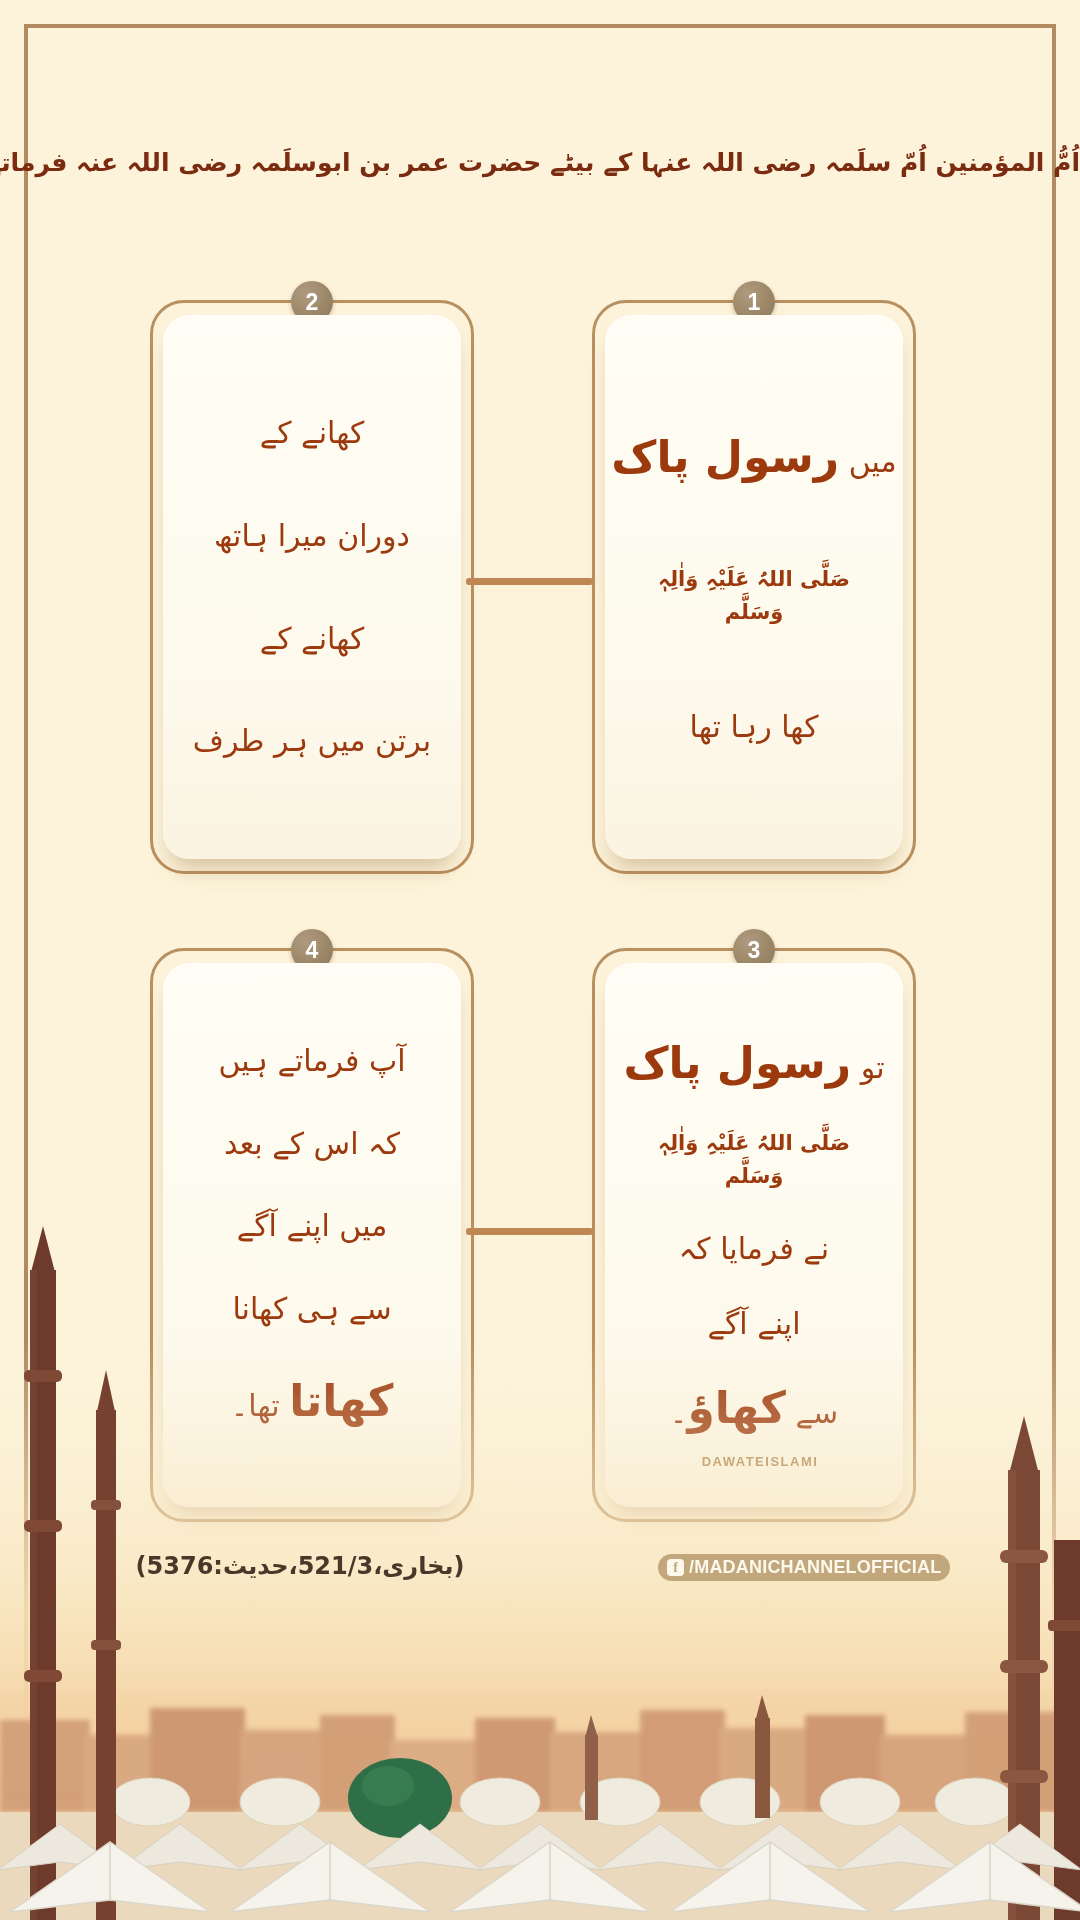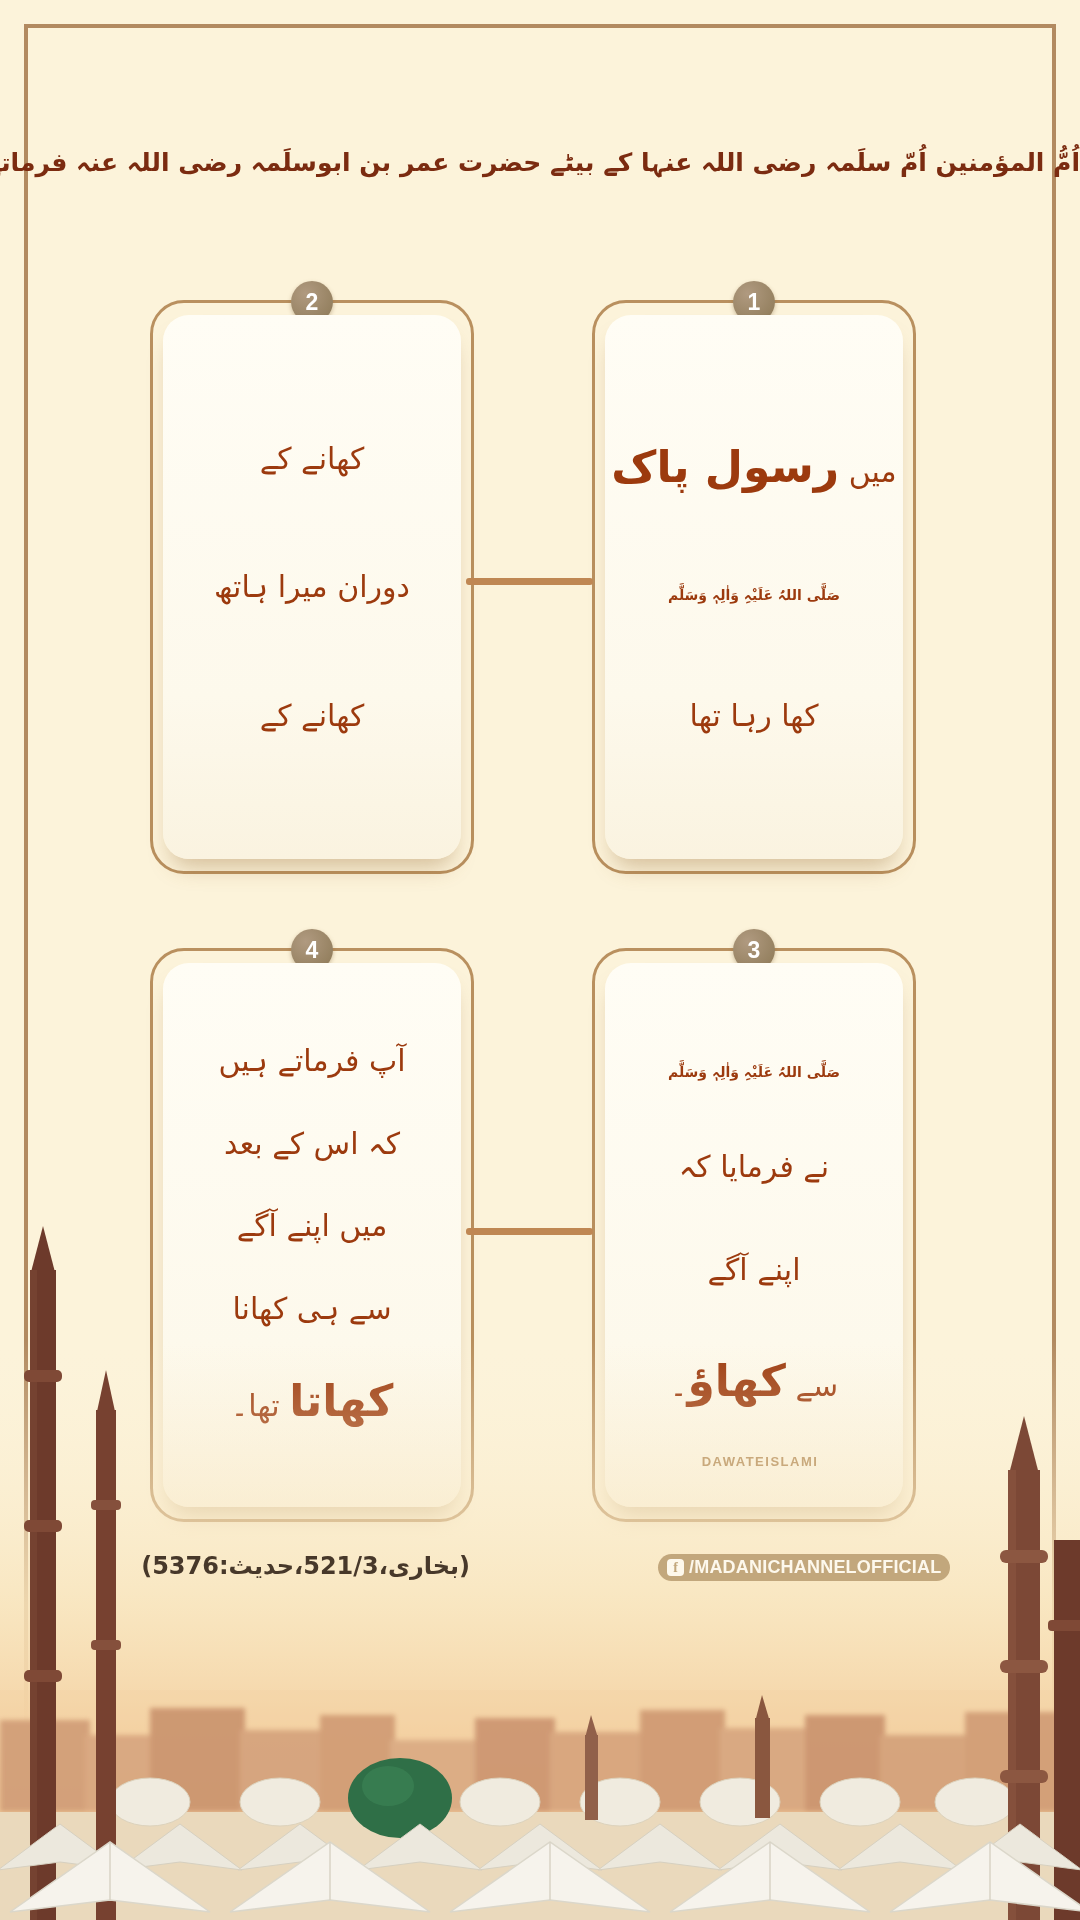--- a/index.html
+++ b/index.html
@@ -41,33 +41,33 @@
     background:linear-gradient(180deg,#fffdf5 0%,#fdf9ec 70%,#faf3e0 100%);
     border-radius:26px;
     box-shadow:0 16px 22px -8px rgba(150,105,50,.38);
     display:flex;flex-direction:column;justify-content:space-evenly;
     align-items:center;direction:rtl;text-align:center;
     color:#9c3a0e;padding:34px 8px;box-sizing:border-box;
   }
   .line{font-size:30px;line-height:1.25;white-space:nowrap;}
   .line .b{font-weight:700;font-size:44px;}
   .line.durood{
-    font-size:14px;font-weight:700;line-height:1.55;
+    font-size:21px;font-weight:700;line-height:1.55;
     max-width:225px;white-space:normal;
   }
   
   .conn{
     position:absolute;height:7px;background:#bf8753;border-radius:3px;z-index:2;
   }
   .conn1{left:466px;top:578px;width:127px;}
   .conn2{left:466px;top:1228px;width:127px;}
   
   .citation{
     position:absolute;left:130px;top:1552px;width:340px;z-index:4;
-    direction:rtl;text-align:right;color:#47382a;font-size:24px;font-weight:700;
+    direction:rtl;text-align:center;color:#47382a;font-size:24px;font-weight:700;
   }
   
   .brand{
     position:absolute;left:655px;top:1454px;width:210px;z-index:4;
     text-align:center;color:#c9a97c;font-family:"Liberation Sans",sans-serif;
     font-weight:700;font-size:13px;letter-spacing:1.5px;
   }
   .fb-pill{
     position:absolute;left:658px;top:1554px;z-index:4;height:27px;
     background:#c2a77c;border-radius:14px;display:flex;align-items:center;
@@ -102,26 +102,28 @@
         <div class="line"><span>کھا رہا تھا</span></div>
       </div>
   </div>
 
   <div class="card c2">
     <div class="badge">2</div>
     <div class="card-inner">
         <div class="line"><span>کھانے کے</span></div>
         <div class="line"><span>دوران میرا ہاتھ</span></div>
         <div class="line"><span>کھانے کے</span></div>
+        <div class="line"><span>برتن میں ہر طرف</span></div>
       </div>
   </div>
 
   <div class="card c3">
     <div class="badge">3</div>
     <div class="card-inner">
+        <div class="line"><span>تو </span><span class="b">رسول پاک</span></div>
         <div class="line durood"><span>صَلَّی اللہُ عَلَیْہِ وَاٰلِہٖ وَسَلَّم</span></div>
         <div class="line"><span>نے فرمایا کہ</span></div>
         <div class="line"><span>اپنے آگے</span></div>
         <div class="line"><span>سے </span><span class="b">کھاؤ</span><span>۔</span></div>
       </div>
   </div>
 
   <div class="card c4">
     <div class="badge">4</div>
     <div class="card-inner">

